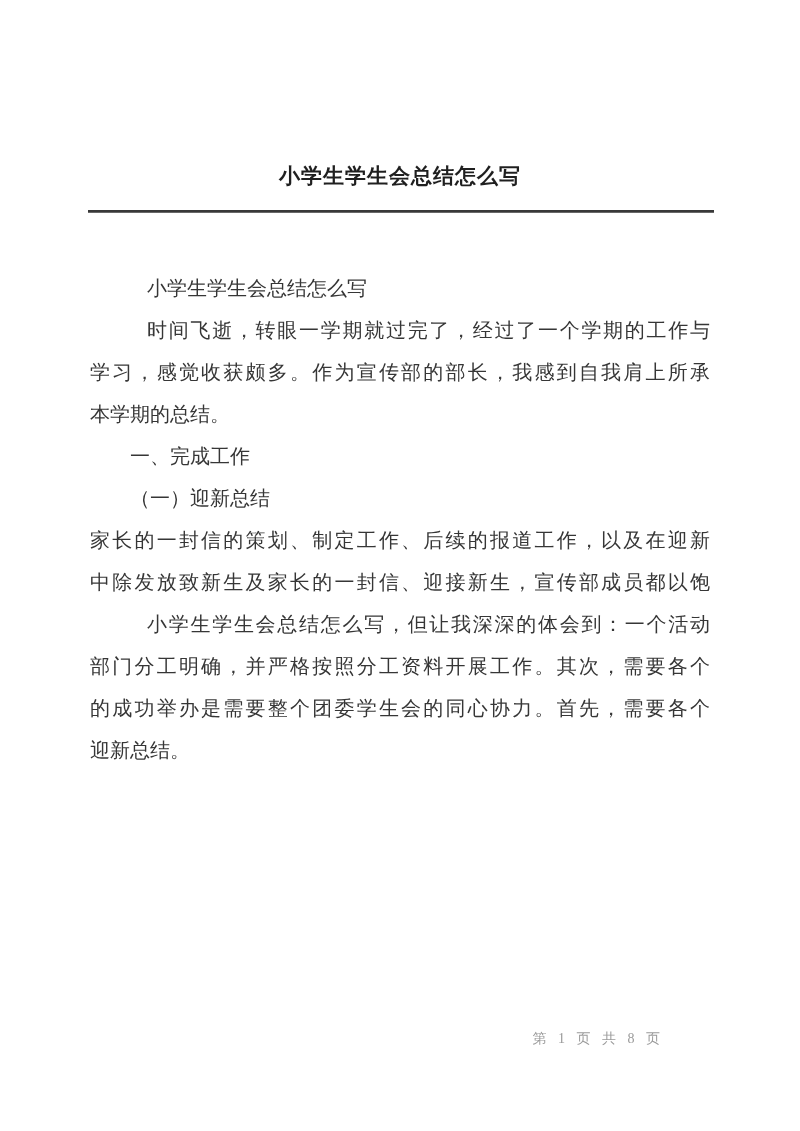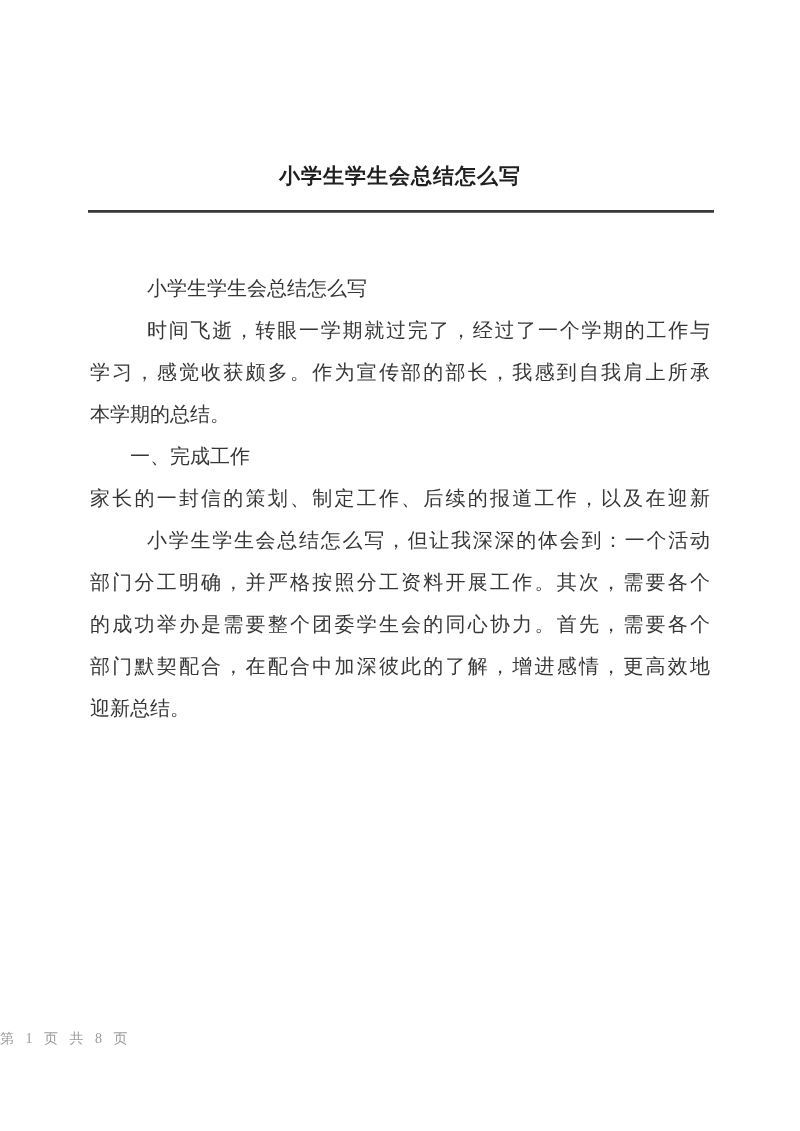--- a/index.html
+++ b/index.html
@@ -59,21 +59,21 @@
     text-align-last: justify;
     text-justify: inter-character;
   }
   .line.indent-lg { text-indent: 57px; }
   .line.indent-sm { text-indent: 40px; }
   .page-footer {
     position: absolute;
     top: 1029px;
     left: 0;
     width: 664px;
-    text-align: left;
+    text-align: right;
     font-size: 14px;
     line-height: 20px;
     letter-spacing: 4px;
     color: var(--footer-color, #9a9a9a);
     font-family: "Liberation Serif", "DejaVu Serif", serif;
   }
 </style>
 </head>
 <body>
 
@@ -86,24 +86,27 @@
       </div>
       <div class="paragraph">
         <div class="line justify indent-lg">时间飞逝，转眼一学期就过完了，经过了一个学期的工作与</div>
         <div class="line justify">学习，感觉收获颇多。作为宣传部的部长，我感到自我肩上所承</div>
         <div class="line">本学期的总结。</div>
       </div>
       <div class="paragraph">
         <div class="line indent-sm">一、完成工作</div>
       </div>
       <div class="paragraph">
+        <div class="line indent-sm">（一）迎新总结</div>
+      </div>
+      <div class="paragraph">
         <div class="line justify">家长的一封信的策划、制定工作、后续的报道工作，以及在迎新</div>
+        <div class="line justify">中除发放致新生及家长的一封信、迎接新生，宣传部成员都以饱</div>
       </div>
       <div class="paragraph">
         <div class="line justify indent-lg">小学生学生会总结怎么写，但让我深深的体会到：一个活动</div>
         <div class="line justify">部门分工明确，并严格按照分工资料开展工作。其次，需要各个</div>
         <div class="line justify">的成功举办是需要整个团委学生会的同心协力。首先，需要各个</div>
-        <div class="line justify">部门默契配合，在配合中加深彼此的了解，增进感情，更高效地</div>
         <div class="line">迎新总结。</div>
       </div>
     </div>
   <div class="page-footer">第 1 页 共 8 页</div>
 </div>
 
 </body></html>

